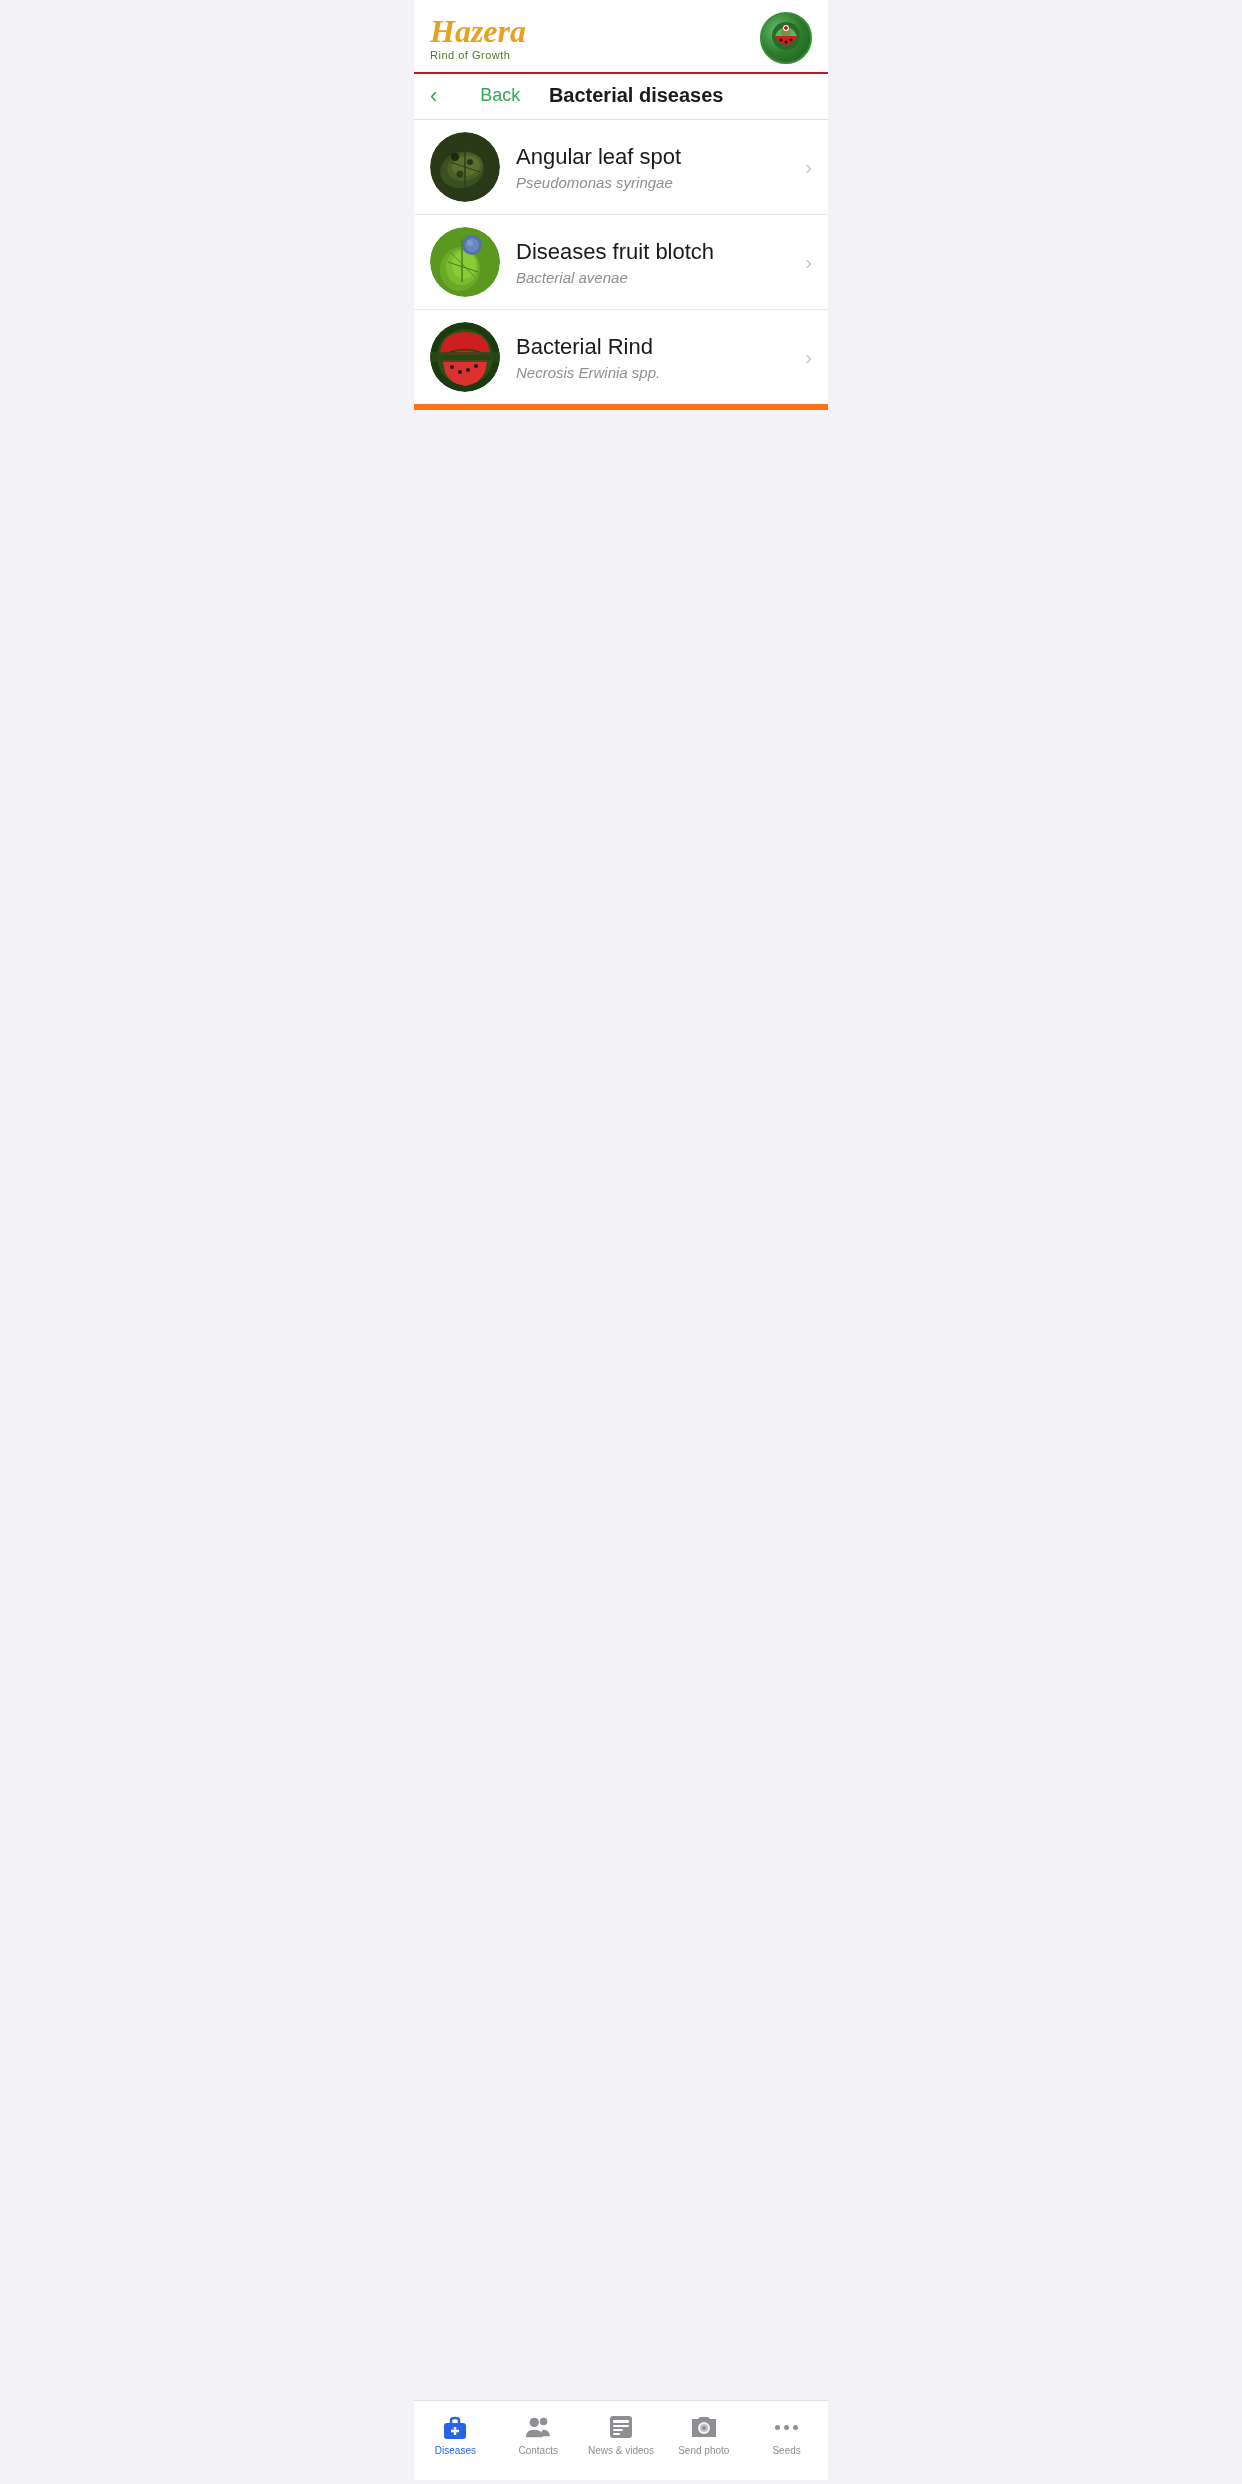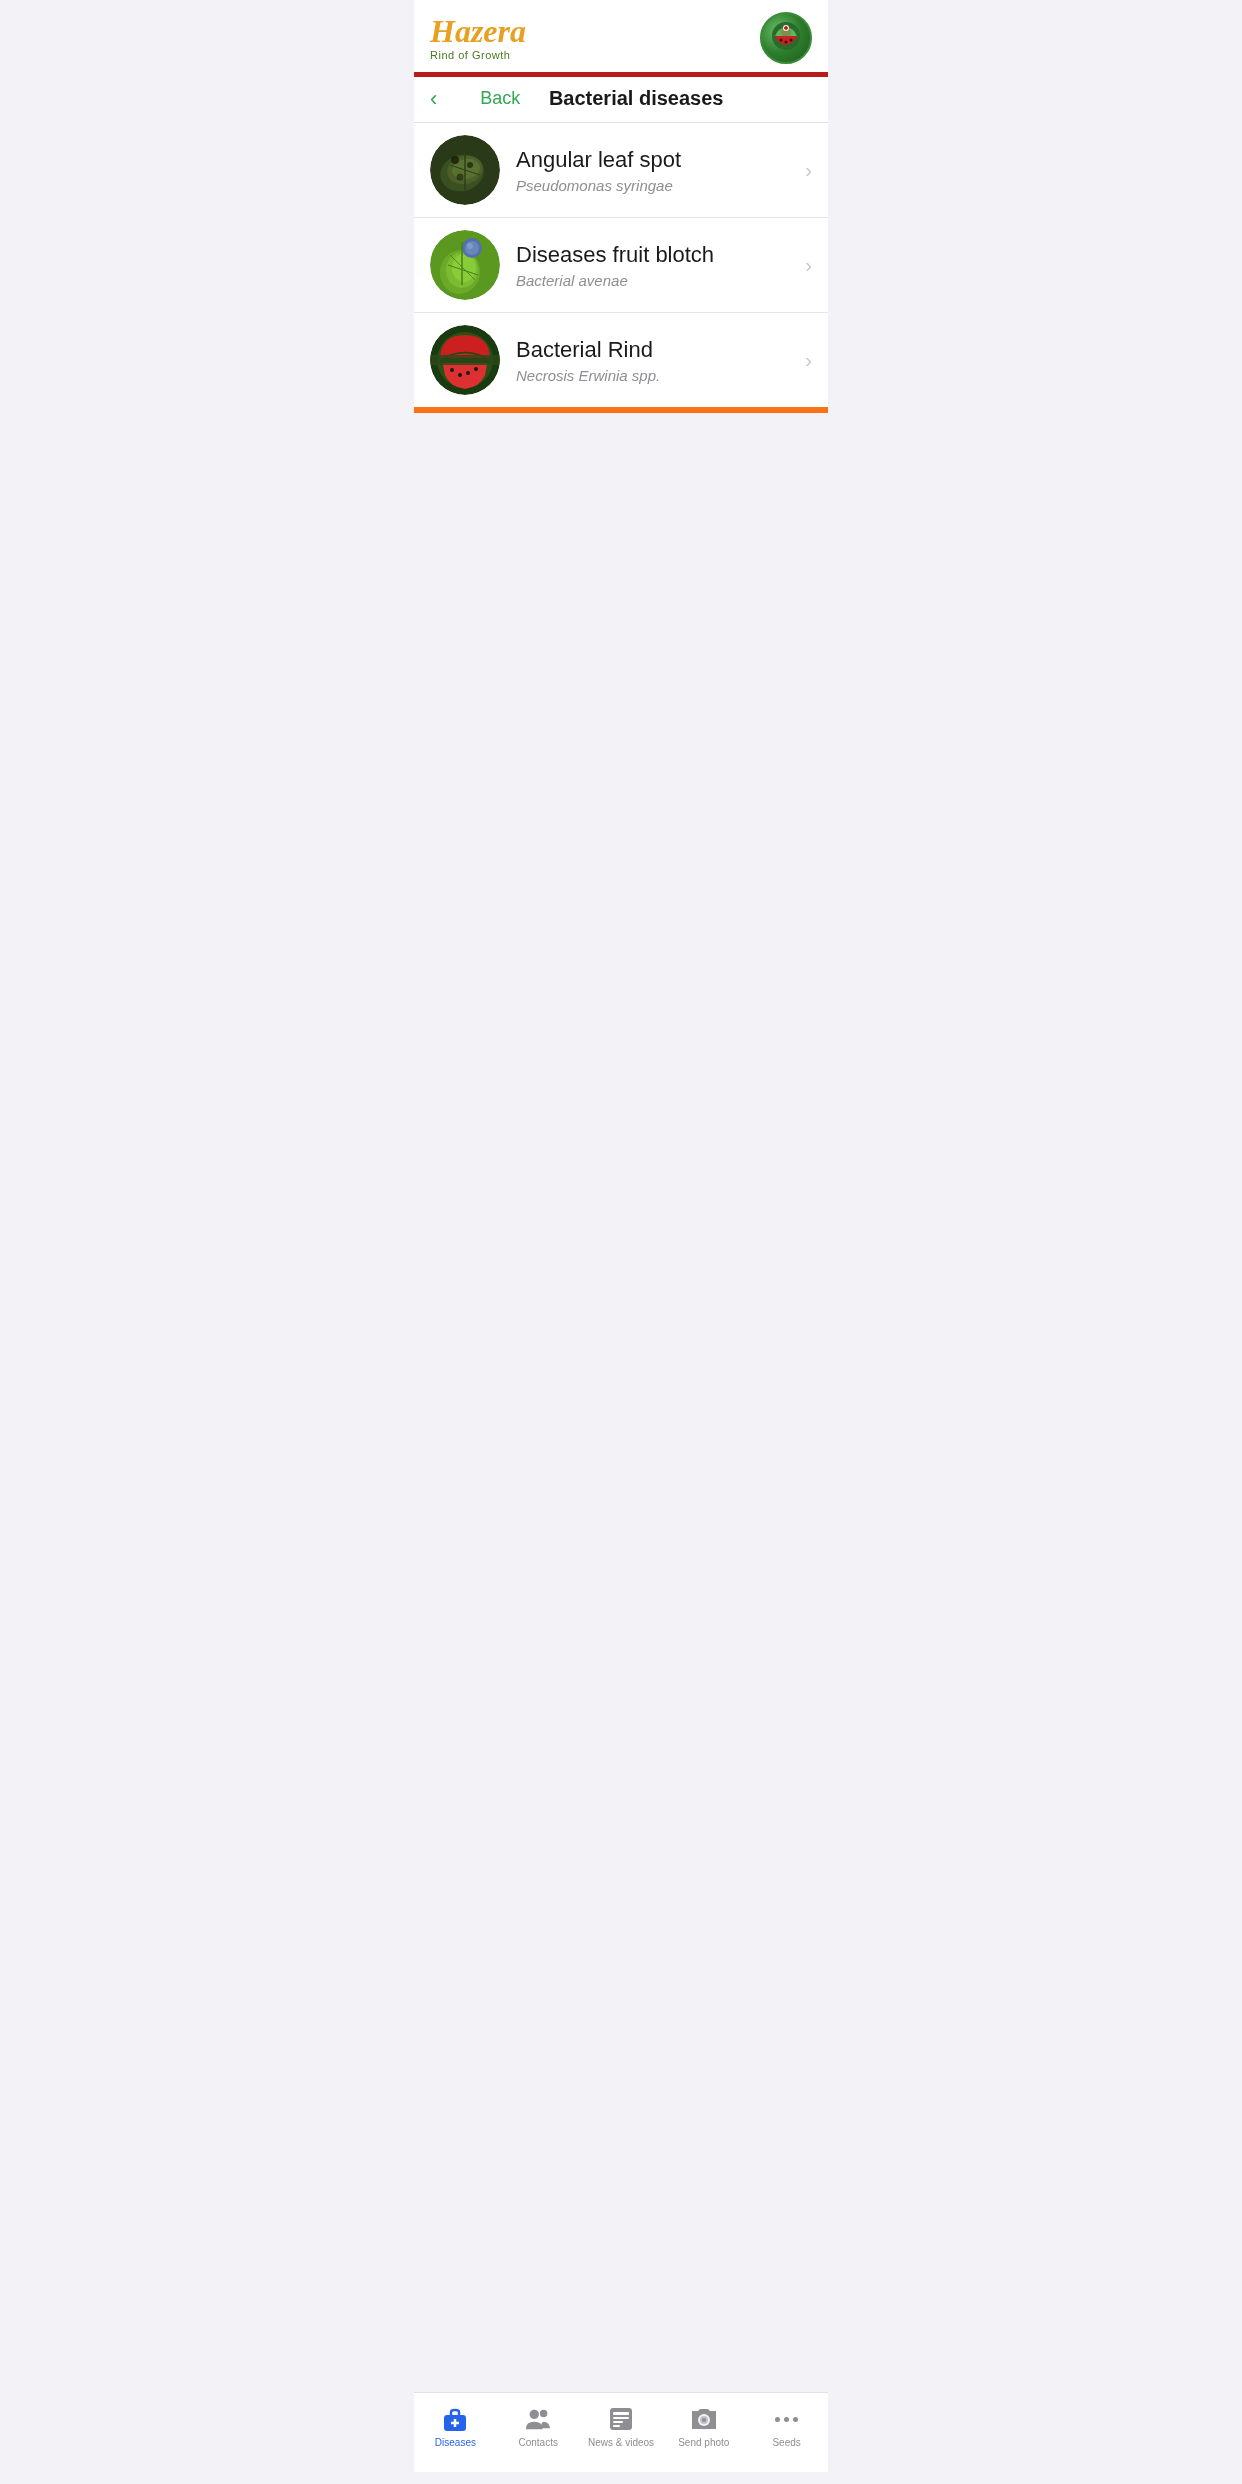--- a/index.html
+++ b/index.html
@@ -20,21 +20,21 @@
       overflow-x: hidden;
     }
 
     
     .header {
       background: #ffffff;
       padding: 12px 16px 8px 16px;
       display: flex;
       align-items: center;
       justify-content: space-between;
-      border-bottom: 5px solid #b91c1c;
+      border-bottom: 2px solid #b91c1c;
       gap: 36px;
     }
 
     .logo-container {
       display: flex;
       flex-direction: column;
       align-items: flex-start;
     }
 
     .app-icon {
@@ -145,21 +145,21 @@
     }
 
     
     .tab-bar {
       background: #ffffff;
       border-top: 1px solid #e0e0e0;
       display: flex;
       align-items: flex-start;
       padding: 8px 0 20px 0;
       position: fixed;
-      bottom: 12px;
+      bottom: 4px;
       width: 414px;
     }
 
     .tab-item {
       flex: 1;
       display: flex;
       flex-direction: column;
       align-items: center;
       cursor: pointer;
       padding: 4px 0;

